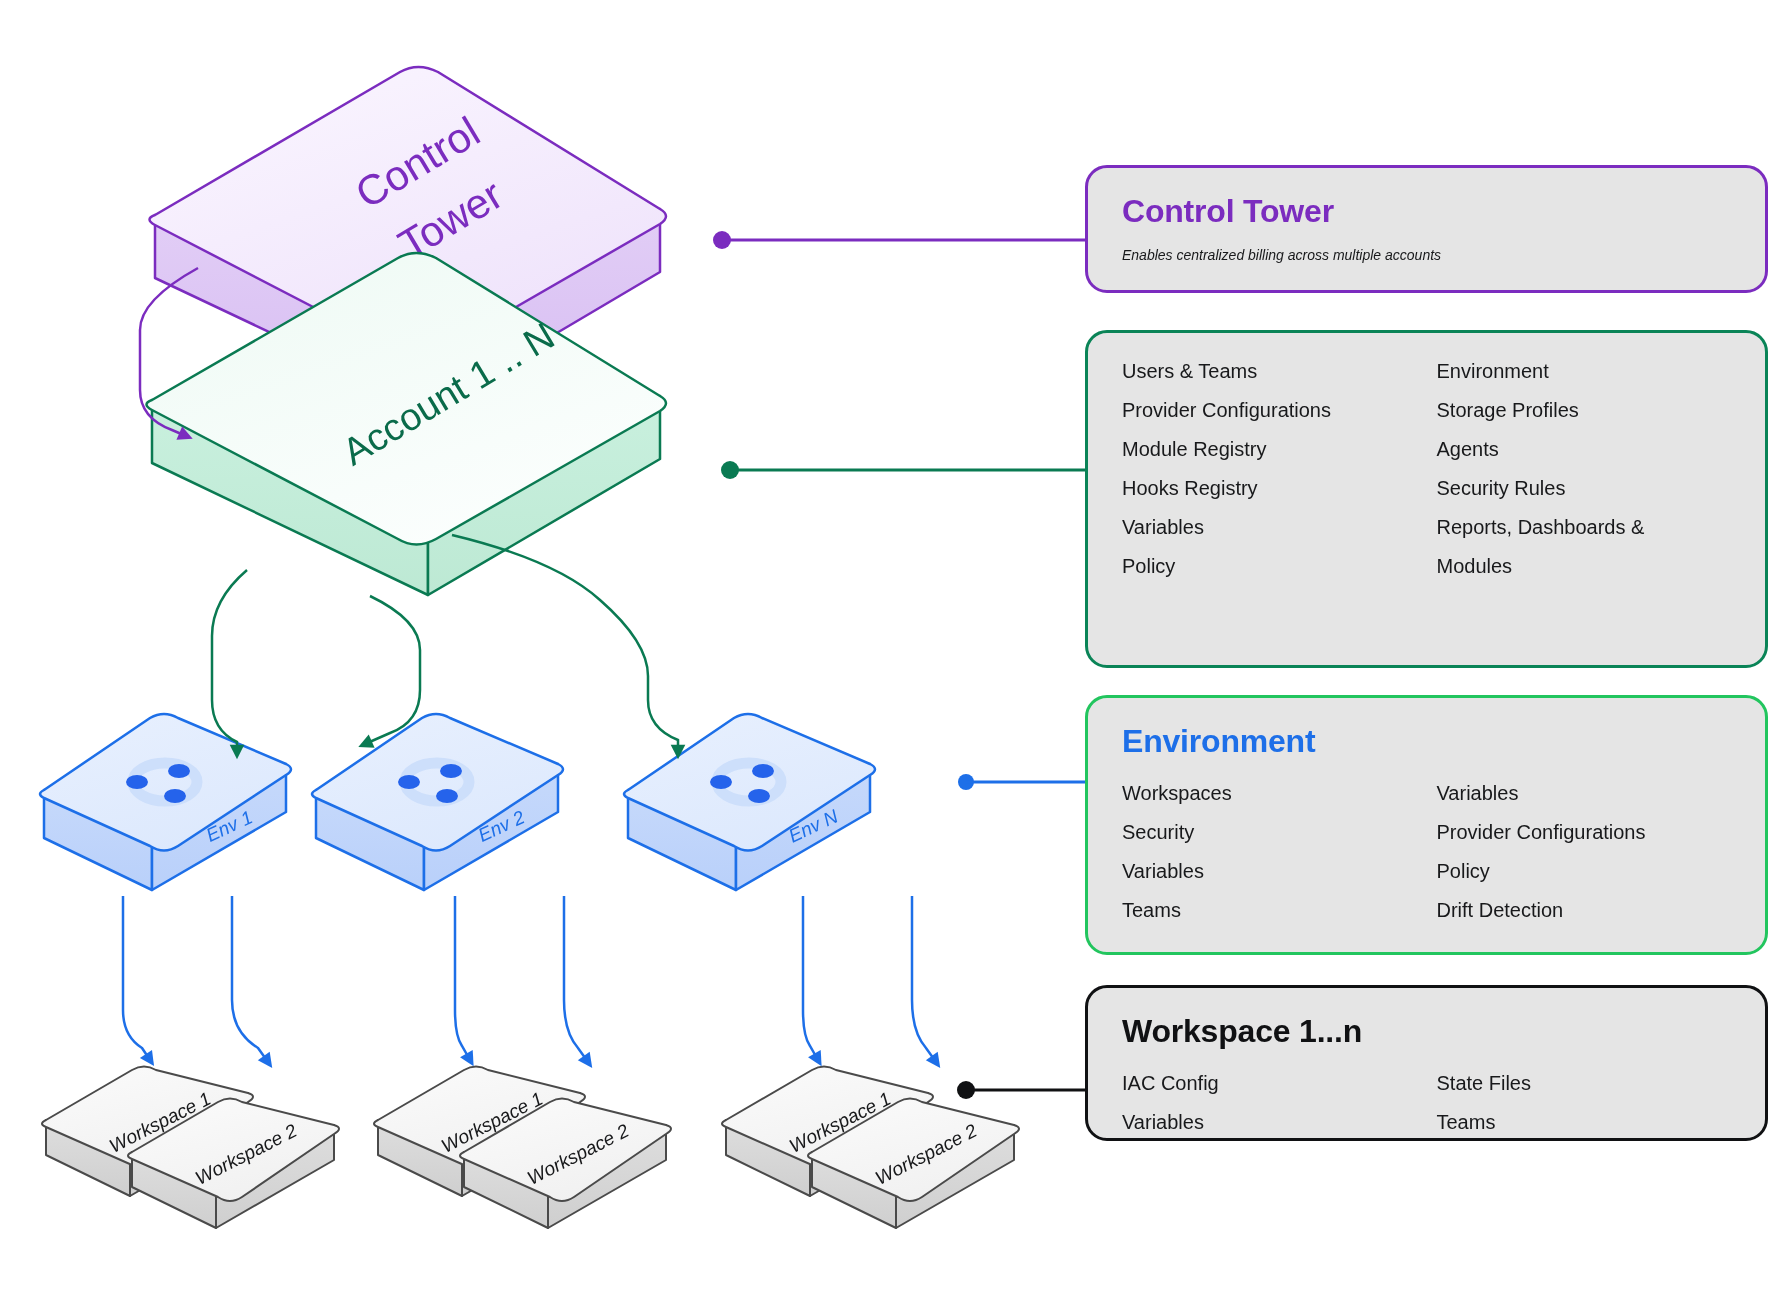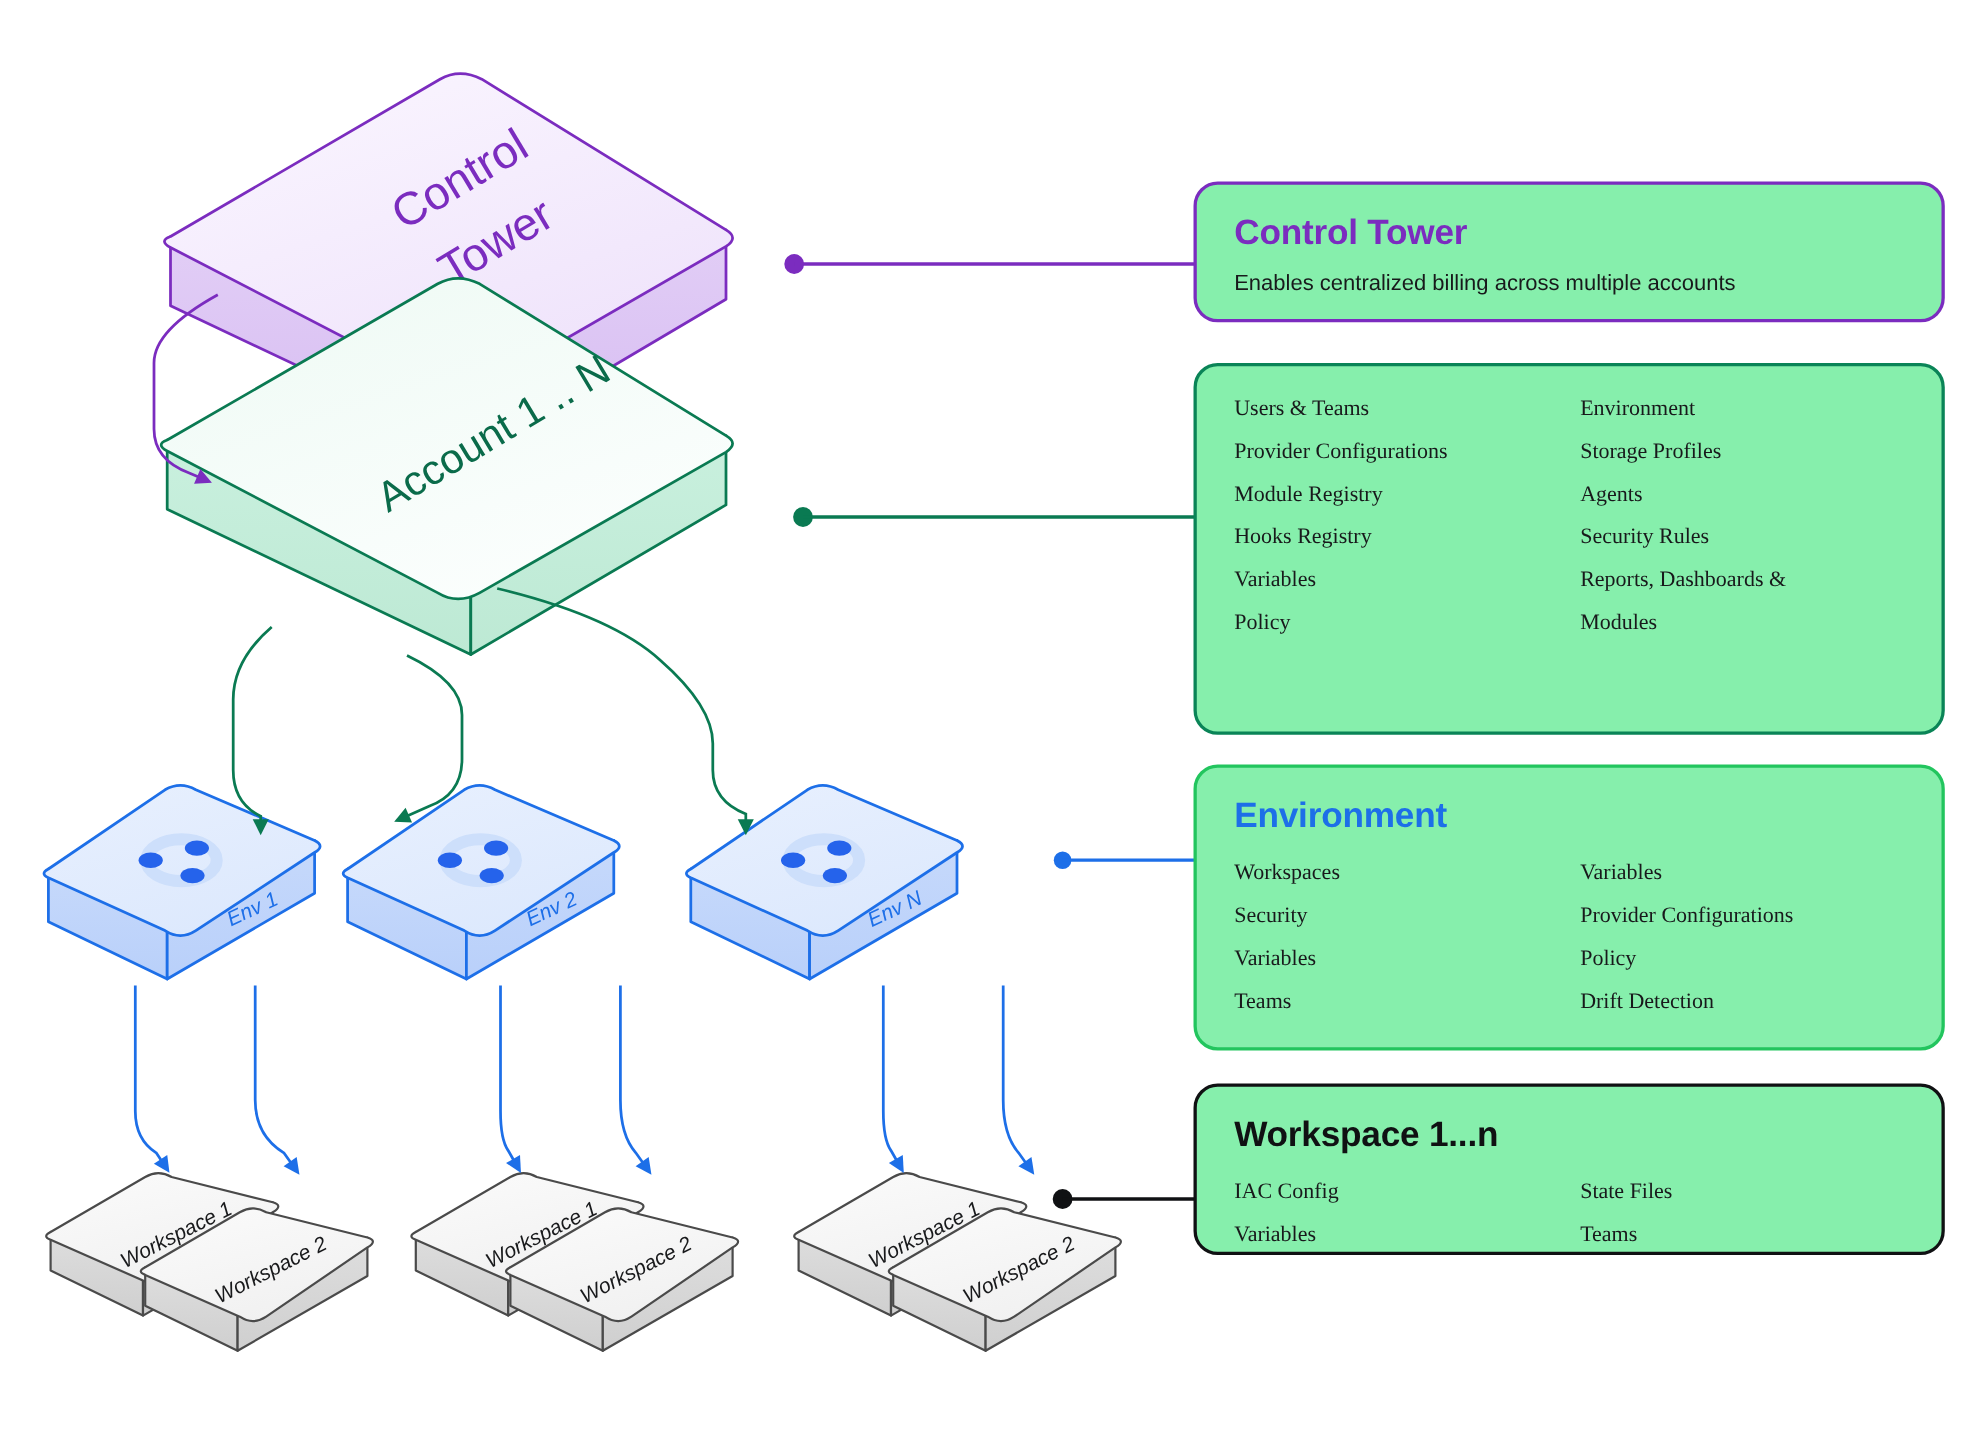--- a/index.html
+++ b/index.html
@@ -22,47 +22,47 @@
   #cards {
     position: absolute;
     left: 1085px; top: 0;
     width: 705px; height: 1300px;
   }
   .card {
     position: absolute;
     left: 0;
     width: 683px;
     border-radius: 22px;
-    background: #86efac;
+    background: #e5e5e5;
     padding: 26px 34px 28px 34px;
   }
   .card h2 {
     margin: 0 0 22px 0;
     font-size: 32px;
     font-weight: 700;
     letter-spacing: -0.2px;
     line-height: 1.1;
   }
   .card .items {
     display: grid;
     grid-template-columns: 1fr 1fr;
     column-gap: 20px;
     row-gap: 14px;
-    font-family: Liberation Serif, serif;
   }
   .card .items span {
     font-size: 20px;
     color: #18191b;
     line-height: 1.25;
     white-space: nowrap;
   }
   .card p.desc {
     margin: 0;
-    font-size: 20px;
+    font-size: 14px;
     color: #18191b;
+    font-style: italic;
   }
 
   
   #card-control-tower {
     top: 165px; height: 128px;
     border: 3px solid #7B2CBF;
   }
   #card-control-tower h2 { color: #7B2CBF; margin-bottom: 18px; }
 
   #card-account {

